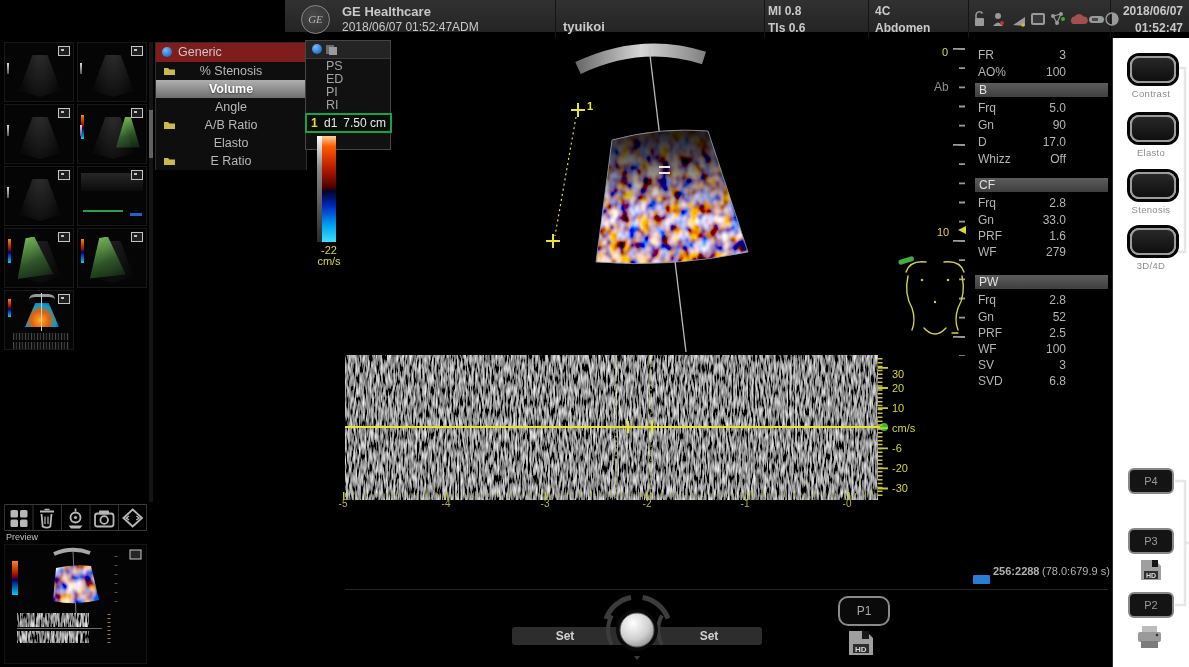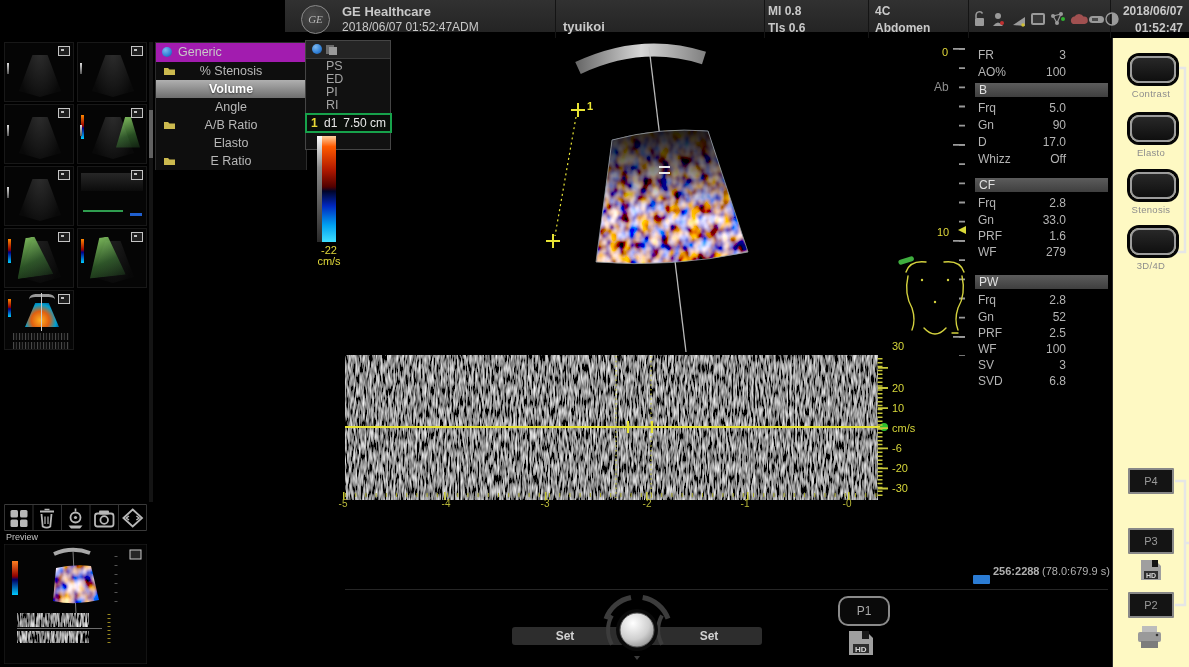--- a/index.html
+++ b/index.html
@@ -33,21 +33,21 @@
   .tarc{position:absolute;left:24px;top:3px;width:26px;height:8px;border-top:3px solid #999;border-radius:50%/100%;}
   .tdop{position:absolute;left:20px;top:12px;width:34px;height:24px;clip-path:polygon(30% 0,70% 0,100% 100%,0 100%);
         background:radial-gradient(circle at 45% 72%,#ffb020,#e06010 35%,#00a0d0 62%,#003070 88%);}
   .tline{position:absolute;left:36px;top:2px;width:1px;height:38px;background:#ccc;}
   .tnoise{position:absolute;left:8px;top:42px;width:56px;height:7px;
         background:repeating-linear-gradient(90deg,#484848 0 1px,#101010 1px 3px,#343434 3px 4px,#0a0a0a 4px 6px);}
   .scrolltrack{position:absolute;left:149px;top:42px;width:4px;height:460px;background:#141414;}
   .scrollthumb{position:absolute;left:149px;top:110px;width:4px;height:48px;background:#616161;}
   
   .menu{position:absolute;left:155px;top:42px;width:152px;height:128px;background:#0e0e0e;border:1px solid #2c2c2c;box-sizing:border-box;}
-  .mhead{position:absolute;left:0;top:0;width:150px;height:19px;background:#a21caf;border-bottom:1px solid #333;
+  .mhead{position:absolute;left:0;top:0;width:150px;height:19px;background:#7f1d1d;border-bottom:1px solid #333;
          font-size:12.5px;color:#c8c8c8;line-height:19px;}
   .mhead span.lbl{position:absolute;left:22px;}
   .bdot{position:absolute;left:6px;top:4px;width:10px;height:10px;border-radius:50%;
         background:radial-gradient(circle at 35% 30%,#7db9f0,#2f7fd6 60%,#1b4f8c);}
   .mitem{position:absolute;left:0;width:150px;height:18px;text-align:center;font-size:12.5px;color:#b8b8b8;line-height:18px;background:#0e0e0e;}
   .mitem.sel{background:linear-gradient(#b0b0b0,#6e6e6e);color:#fff;font-weight:bold;text-shadow:0 1px 2px rgba(0,0,0,.6);}
   .mfold{position:absolute;left:7px;top:4px;}
   
   .ddl{position:absolute;left:305px;top:40px;width:86px;height:110px;background:rgba(18,18,18,.96);border:1px solid #454545;box-sizing:border-box;}
   .ddh{position:absolute;left:0;top:0;width:84px;height:17px;background:#242424;border-bottom:1px solid #3a3a3a;}
@@ -65,25 +65,25 @@
   .ppanel{position:absolute;left:975px;top:44px;width:135px;height:350px;}
   .prow{position:absolute;left:3px;width:88px;height:15px;font-size:12px;color:#b4b4b4;}
   .plab{position:absolute;left:0;}
   .pval{position:absolute;right:0;}
   .phead{position:absolute;left:0;width:133px;height:14px;background:linear-gradient(#5c5c5c,#3f3f3f);
          color:#e0e0e0;font-size:12px;line-height:14px;padding-left:4px;box-sizing:border-box;}
   
   .speclab{position:absolute;font-size:11px;color:#d6d63a;}
   .xlab{position:absolute;font-size:10px;color:#b8b838;width:24px;text-align:center;top:498px;}
   
-  .hkpanel{position:absolute;left:1112px;top:38px;width:77px;height:629px;background:#fef9c3;border-left:1px solid #2d2d2d;box-sizing:border-box;}
+  .hkpanel{position:absolute;left:1112px;top:38px;width:77px;height:629px;background:#ffffff;border-left:1px solid #2d2d2d;box-sizing:border-box;}
   .hwbtn{position:absolute;left:17px;width:42px;height:23px;border:2px solid #9c9c9c;border-radius:9px;
          background:linear-gradient(#282828,#0f0f0f);box-shadow:0 0 0 3px #050505;}
   .hklabel{position:absolute;left:0;width:76px;text-align:center;font-size:9.5px;color:#8d8d8d;letter-spacing:.3px;}
-  .pbtn{position:absolute;left:15px;width:46px;height:26px;border:2px solid #888;border-radius:1px;color:#9a9a9a;
+  .pbtn{position:absolute;left:15px;width:46px;height:26px;border:2px solid #888;border-radius:6px;color:#9a9a9a;
         font-size:11px;text-align:center;line-height:23px;background:#141414;box-sizing:border-box;}
   
   .sbar{position:absolute;height:16px;background:#2d2d2d;border-radius:3px;}
   .caliperlbl{position:absolute;left:160px;top:1px;width:82px;text-align:center;color:#5b9bd5;font-weight:bold;font-size:12px;}
   .setlbl{position:absolute;top:2px;width:70px;text-align:center;color:#d2d2d2;font-weight:bold;font-size:12px;}
   .p1btn{position:absolute;left:838px;top:596px;width:52px;height:30px;border:2px solid #8a8a8a;border-radius:10px;
          color:#a8a8a8;font-size:12px;text-align:center;line-height:27px;background:#0a0a0a;box-sizing:border-box;}
   .cinethumb{position:absolute;left:973px;top:575px;width:17px;height:9px;background:#2b7cd4;border-radius:1px;}
   .cinetrack{position:absolute;left:345px;top:589px;width:763px;height:1px;background:#262626;}
   .cinetxt{position:absolute;top:565px;font-size:11px;color:#b0b0b0;font-weight:bold;}
@@ -468,21 +468,21 @@
     <circle cx="541" cy="75" r="4" fill="#2fc02f"></circle>
     <line x1="273" y1="4" x2="273" y2="146" stroke="#cbcb3a" stroke-width="1.1" stroke-dasharray="1.5 3.2"></line>
     <line x1="308" y1="4" x2="308" y2="146" stroke="#cbcb3a" stroke-width="1.1" stroke-dasharray="1.5 3.2"></line>
     <path d="M279,75 h12 M285,69 v12" stroke="#e8e435" stroke-width="2.2"></path>
     <path d="M303,75 h12 M309,69 v12" stroke="#e8e435" stroke-width="2.2"></path>
     <line x1="537" y1="6" x2="537" y2="146" stroke="#c8c838" stroke-width="5" stroke-dasharray="1.5 2.4"></line>
     <line x1="540" y1="15" x2="540" y2="140" stroke="#c8c838" stroke-width="10" stroke-dasharray="1.8 18.3"></line>
     <line x1="2" y1="143" x2="535" y2="143" stroke="#a8a828" stroke-width="4" stroke-dasharray="1 9.2"></line>
     <line x1="0" y1="144" x2="535" y2="144" stroke="#c8c838" stroke-width="8" stroke-dasharray="1.5 99.5"></line>
   </svg>
-  <span class="speclab" style="left:892px;top:340px">30</span>
+  <span class="speclab" style="left:892px;top:368px">30</span>
   <span class="speclab" style="left:892px;top:382px">20</span>
   <span class="speclab" style="left:892px;top:402px">10</span>
   <span class="speclab" style="left:892px;top:422px">cm/s</span>
   <span class="speclab" style="left:892px;top:442px">-6</span>
   <span class="speclab" style="left:892px;top:462px">-20</span>
   <span class="speclab" style="left:892px;top:482px">-30</span>
   <span class="xlab" style="left:331px">-5</span>
   <span class="xlab" style="left:434px">-4</span>
   <span class="xlab" style="left:533px">-3</span>
   <span class="xlab" style="left:635px">-2</span>

